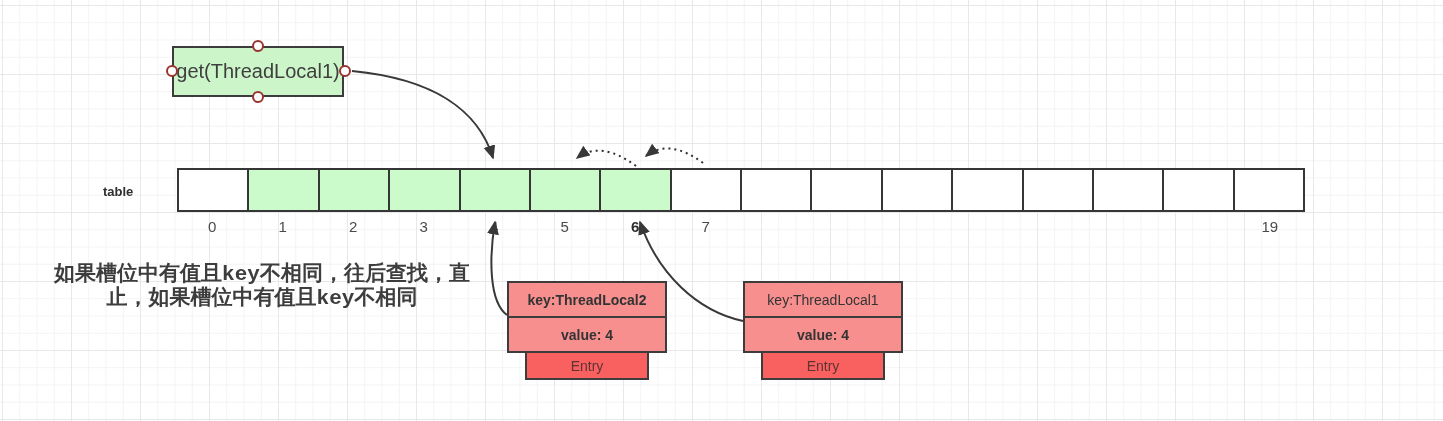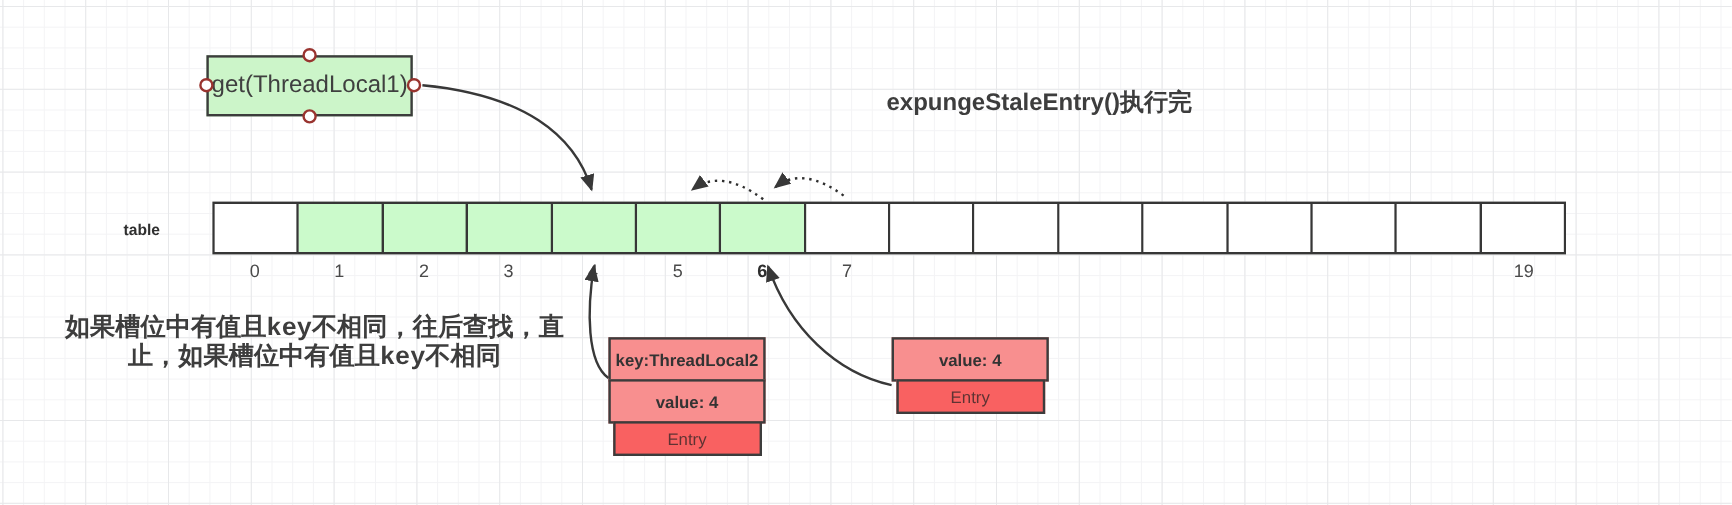--- a/index.html
+++ b/index.html
@@ -83,21 +83,21 @@
     display: flex;
   }
   .idx {
     flex: 1 1 0;
     text-align: center;
     font-size: 15px; color: #4a4a4a;
   }
   .idx.bold { font-weight: bold; color: #2e2e2e; }
 
   
-  .entry { position: absolute; width: 131px; z-index: 4; text-align: center; }
+  .entry { position: absolute; width: 160px; z-index: 4; text-align: center; }
   .erow {
     border: 2px solid #3c3c3c;
     background: #f88f8f;
     height: 37px;
     display: flex; align-items: center; justify-content: center;
     font-size: 14px; color: #333333;
   }
   .erow + .erow { margin-top: -2px; }
   .erow.bold { font-weight: bold; }
   .efoot {
@@ -128,21 +128,20 @@
 
   <div class="get-box">
     <span>get(ThreadLocal1)</span>
   </div>
   <div class="handle" style="left:252px; top:40px;"></div>
   <div class="handle" style="left:166px; top:65px;"></div>
   <div class="handle" style="left:339px; top:65px;"></div>
   <div class="handle" style="left:252px; top:91px;"></div>
 
   <div class="title-text">
-    <div>expungeStaleEntry()执行完</div>
   </div>
 
   <div class="note-text">
     <div>如果槽位中有值且key不相同，往后查找，直</div>
     <div>止，如果槽位中有值且key不相同</div>
   </div>
 
   <div class="array-label">table</div>
   <div class="array" id="array-cells">
       <div class="cell"></div>
@@ -187,20 +186,23 @@
       </div>
     <div class="erow bold">
         <span>value: 4</span>
       </div>
     <div class="efoot">
         <span>Entry</span>
       </div>
   </div>
 
   <div class="entry entry-b">
+    <div class="erow">
+        <span>key:ThreadLocal1</span>
+      </div>
     <div class="erow bold">
         <span>value: 4</span>
       </div>
     <div class="efoot">
         <span>Entry</span>
       </div>
   </div>
 
   <svg class="arrows" viewBox="0 0 1443 421">
     <defs>

